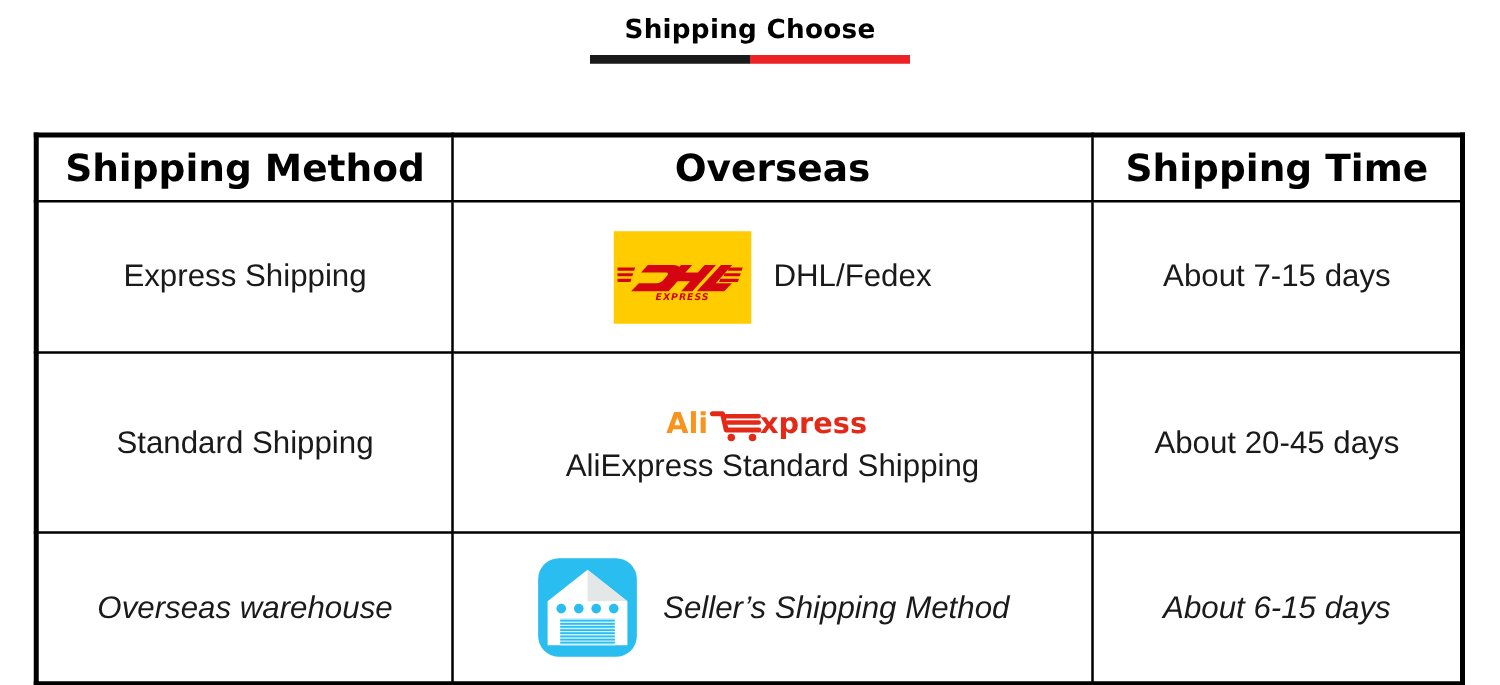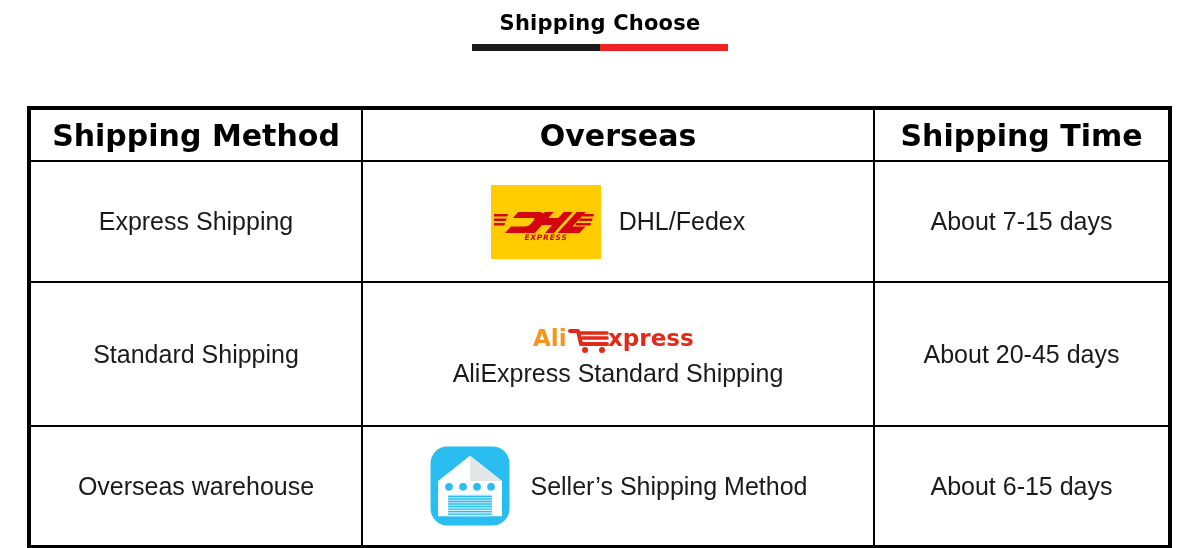--- a/index.html
+++ b/index.html
@@ -76,21 +76,21 @@
   .hdr-cell {
     font-family: "DejaVu Sans", sans-serif;
     font-weight: bold;
     font-size: 30px;
     color: #000000;
     white-space: nowrap;
   }
 
   .row-1 { height: 121px; }
   .row-2 { height: 144px; }
-  .row-3 { height: 121px; }
+  .row-3 { height: 121px; font-style: italic; }
 
   .cell-text {
     font-family: "Liberation Sans", sans-serif;
     font-weight: normal;
     font-size: 25px;
     color: #1a1a1a;
     white-space: nowrap;
   }
 
   .courier-cell {

